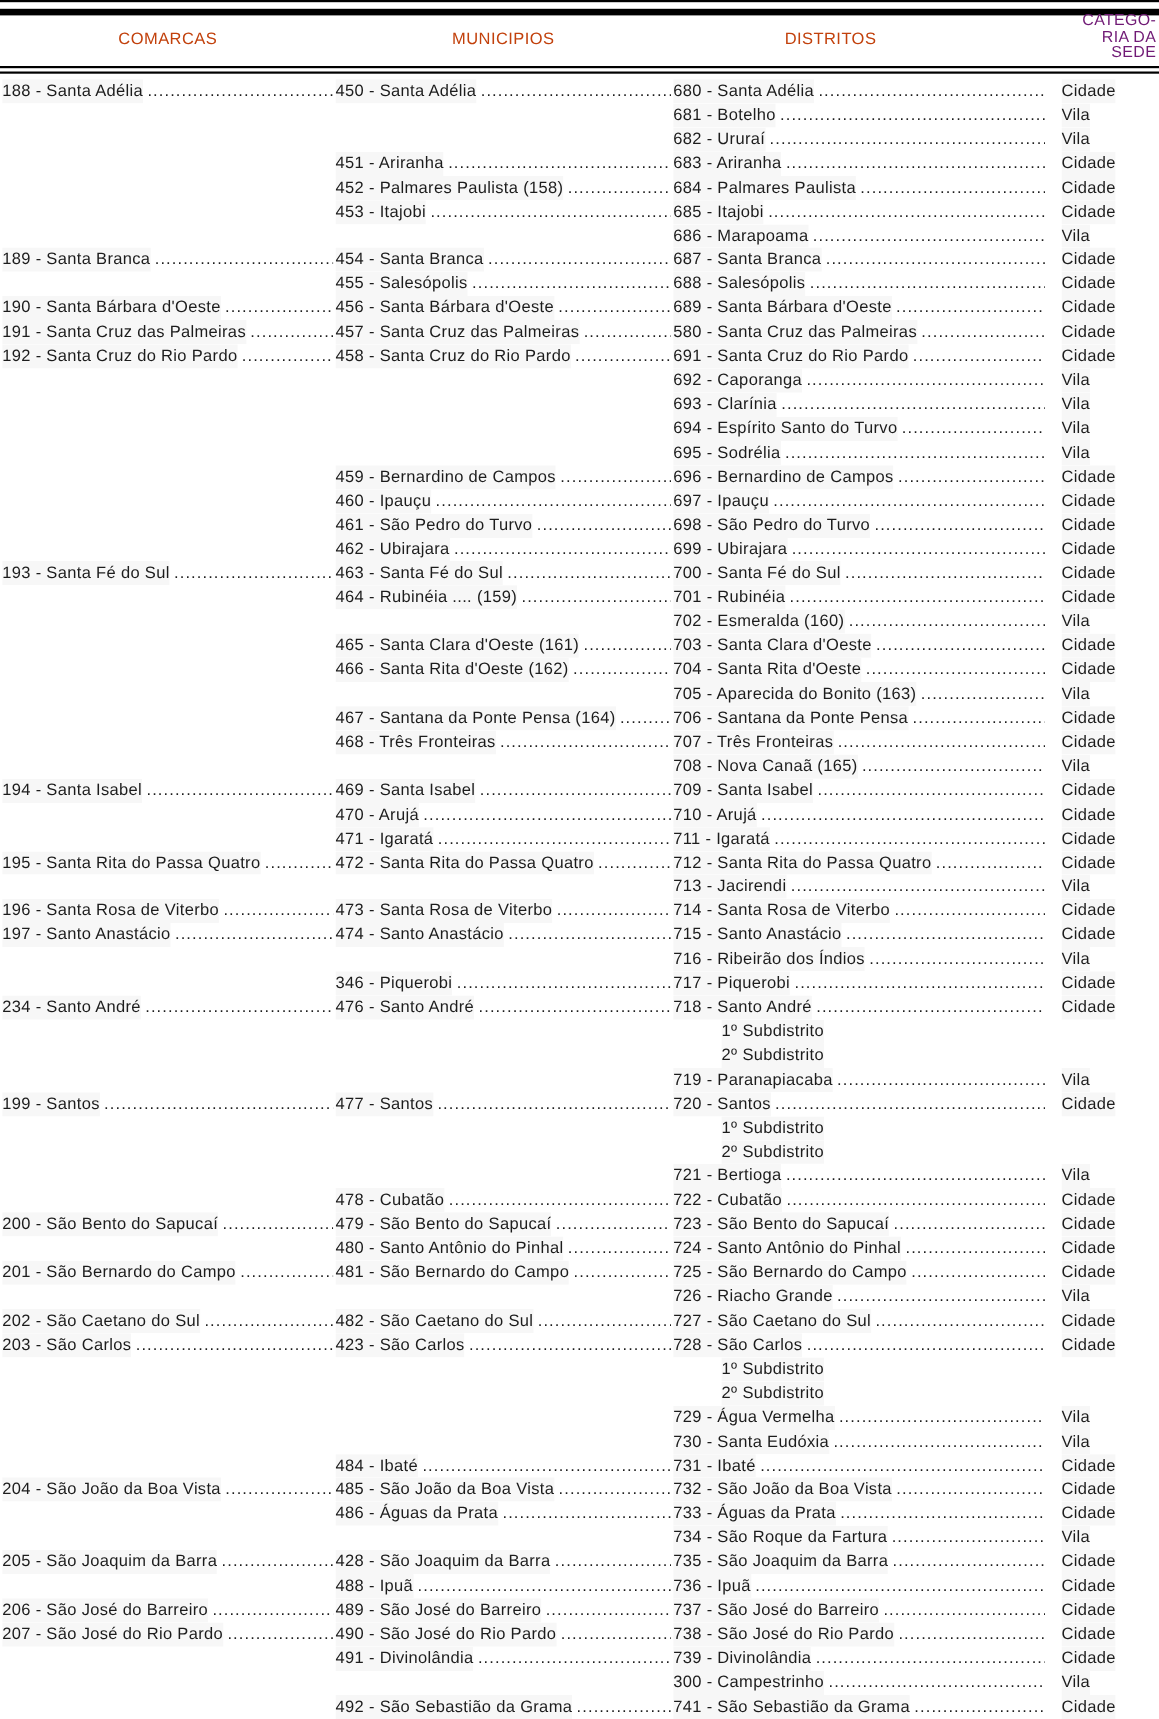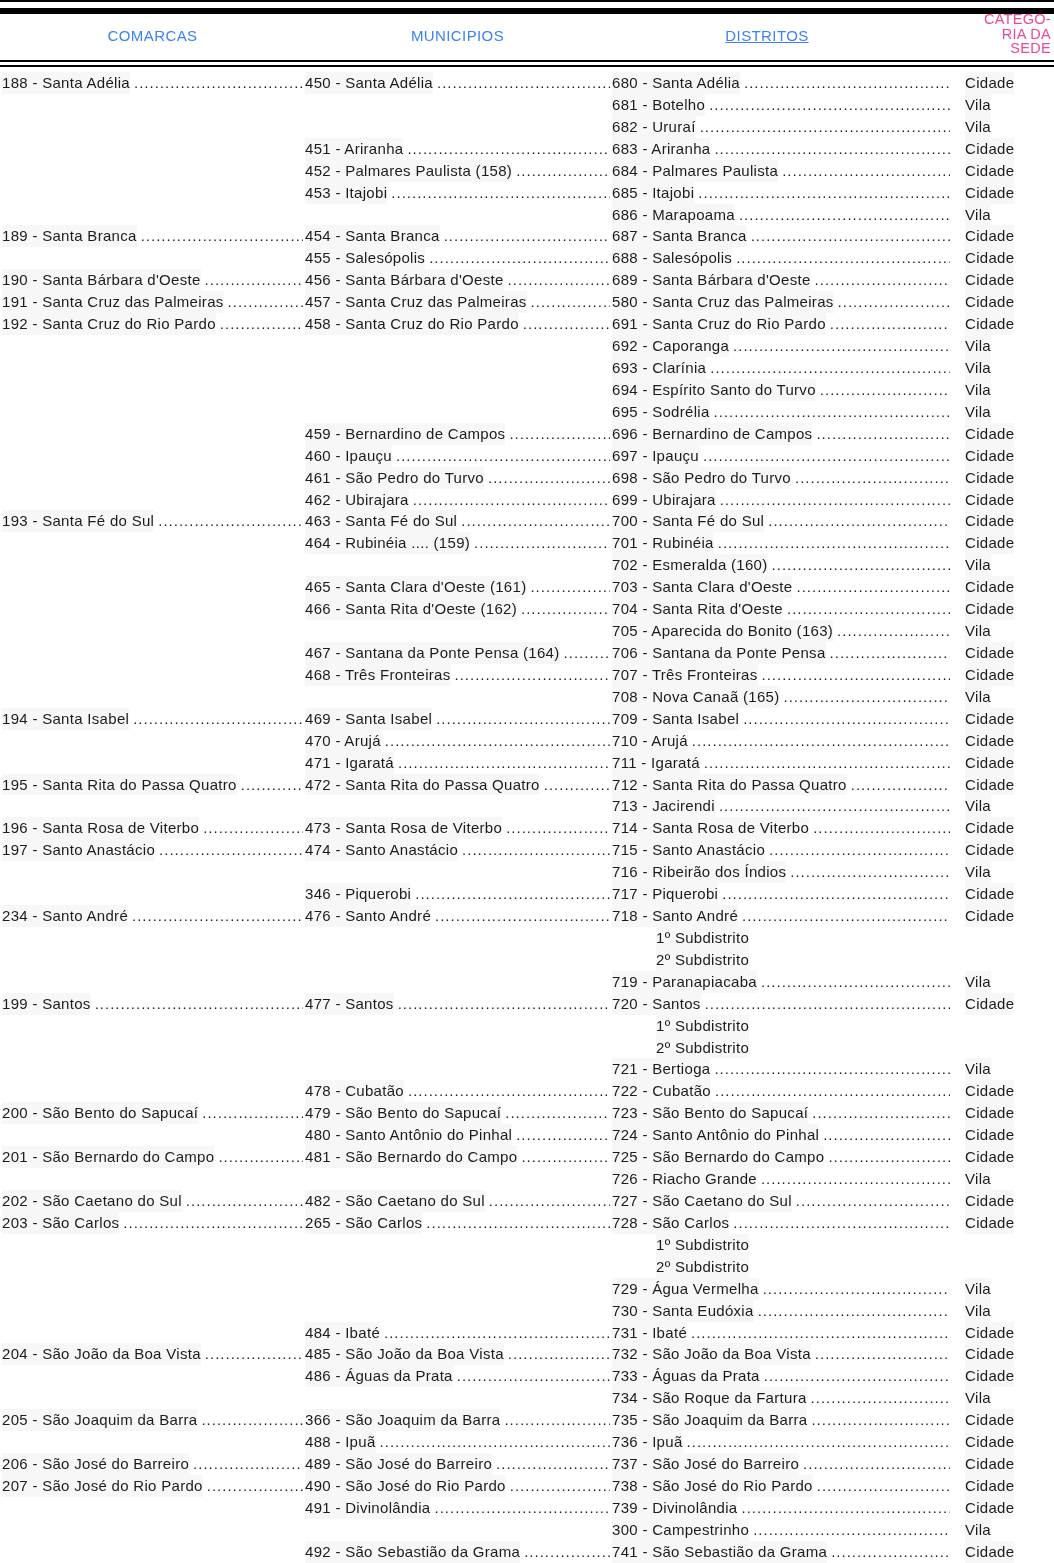--- a/index.html
+++ b/index.html
@@ -16,29 +16,29 @@
   }
   .rule { position:absolute; left:0; right:0; background:#000; }
   #rule-top-thin  { top:0;  height:2px; }
   #rule-top-thick { top:8px; height:6px; }
   #rule-header-double {
     top:60px; height:7px; background:transparent;
     border-top:2px solid #000; border-bottom:2px solid #000;
   }
   .col-header {
     position:absolute; top:28px; height:16px; line-height:16px;
-    text-align:center; letter-spacing:0.4px; color:#3b82f6;
+    text-align:center; letter-spacing:0.4px; color:#c2410c;
   }
   #hdr-comarcas  { left:2px;   width:301px; }
   #hdr-municipios{ left:305px; width:305px; }
-  #hdr-distritos { left:592px; width:350px;text-decoration:underline; }
+  #hdr-distritos { left:580px; width:350px; }
   #hdr-categoria {
     position:absolute; top:12px; right:3px; width:120px;
     text-align:right; line-height:14.5px; font-size:14.5px;
-    letter-spacing:0.3px; color:#ec4899;
+    letter-spacing:0.3px; color:#701a75;
   }
   #table-body { position:absolute; top:72px; left:0; right:0; }
   .row { position:relative; height:21.93px; }
   .cell {
     position:absolute; top:0; height:21.93px; line-height:21.93px;
     display:flex; align-items:baseline; overflow:hidden;
     white-space:nowrap;
   }
   .cell-c   { left:2px;   width:301px; }
   .cell-m   { left:305px; width:305px; }
@@ -774,21 +774,21 @@
         <div class="cell cell-cat">
           <span class="txt">Cidade</span>
         </div>
       </div>
       <div class="row">
         <div class="cell cell-c">
           <span class="txt">203 - São Carlos</span>
           <span class="leader">................................................................................................................................................................</span>
         </div>
         <div class="cell cell-m">
-          <span class="txt">265 - São Carlos</span>
+          <span class="txt">423 - São Carlos</span>
           <span class="leader">................................................................................................................................................................</span>
         </div>
         <div class="cell cell-d">
           <span class="txt">728 - São Carlos</span>
           <span class="leader">................................................................................................................................................................</span>
         </div>
         <div class="cell cell-cat">
           <span class="txt">Cidade</span>
         </div>
       </div>
@@ -885,21 +885,21 @@
         <div class="cell cell-cat">
           <span class="txt">Vila</span>
         </div>
       </div>
       <div class="row">
         <div class="cell cell-c">
           <span class="txt">205 - São Joaquim da Barra</span>
           <span class="leader">................................................................................................................................................................</span>
         </div>
         <div class="cell cell-m">
-          <span class="txt">366 - São Joaquim da Barra</span>
+          <span class="txt">428 - São Joaquim da Barra</span>
           <span class="leader">................................................................................................................................................................</span>
         </div>
         <div class="cell cell-d">
           <span class="txt">735 - São Joaquim da Barra</span>
           <span class="leader">................................................................................................................................................................</span>
         </div>
         <div class="cell cell-cat">
           <span class="txt">Cidade</span>
         </div>
       </div>

